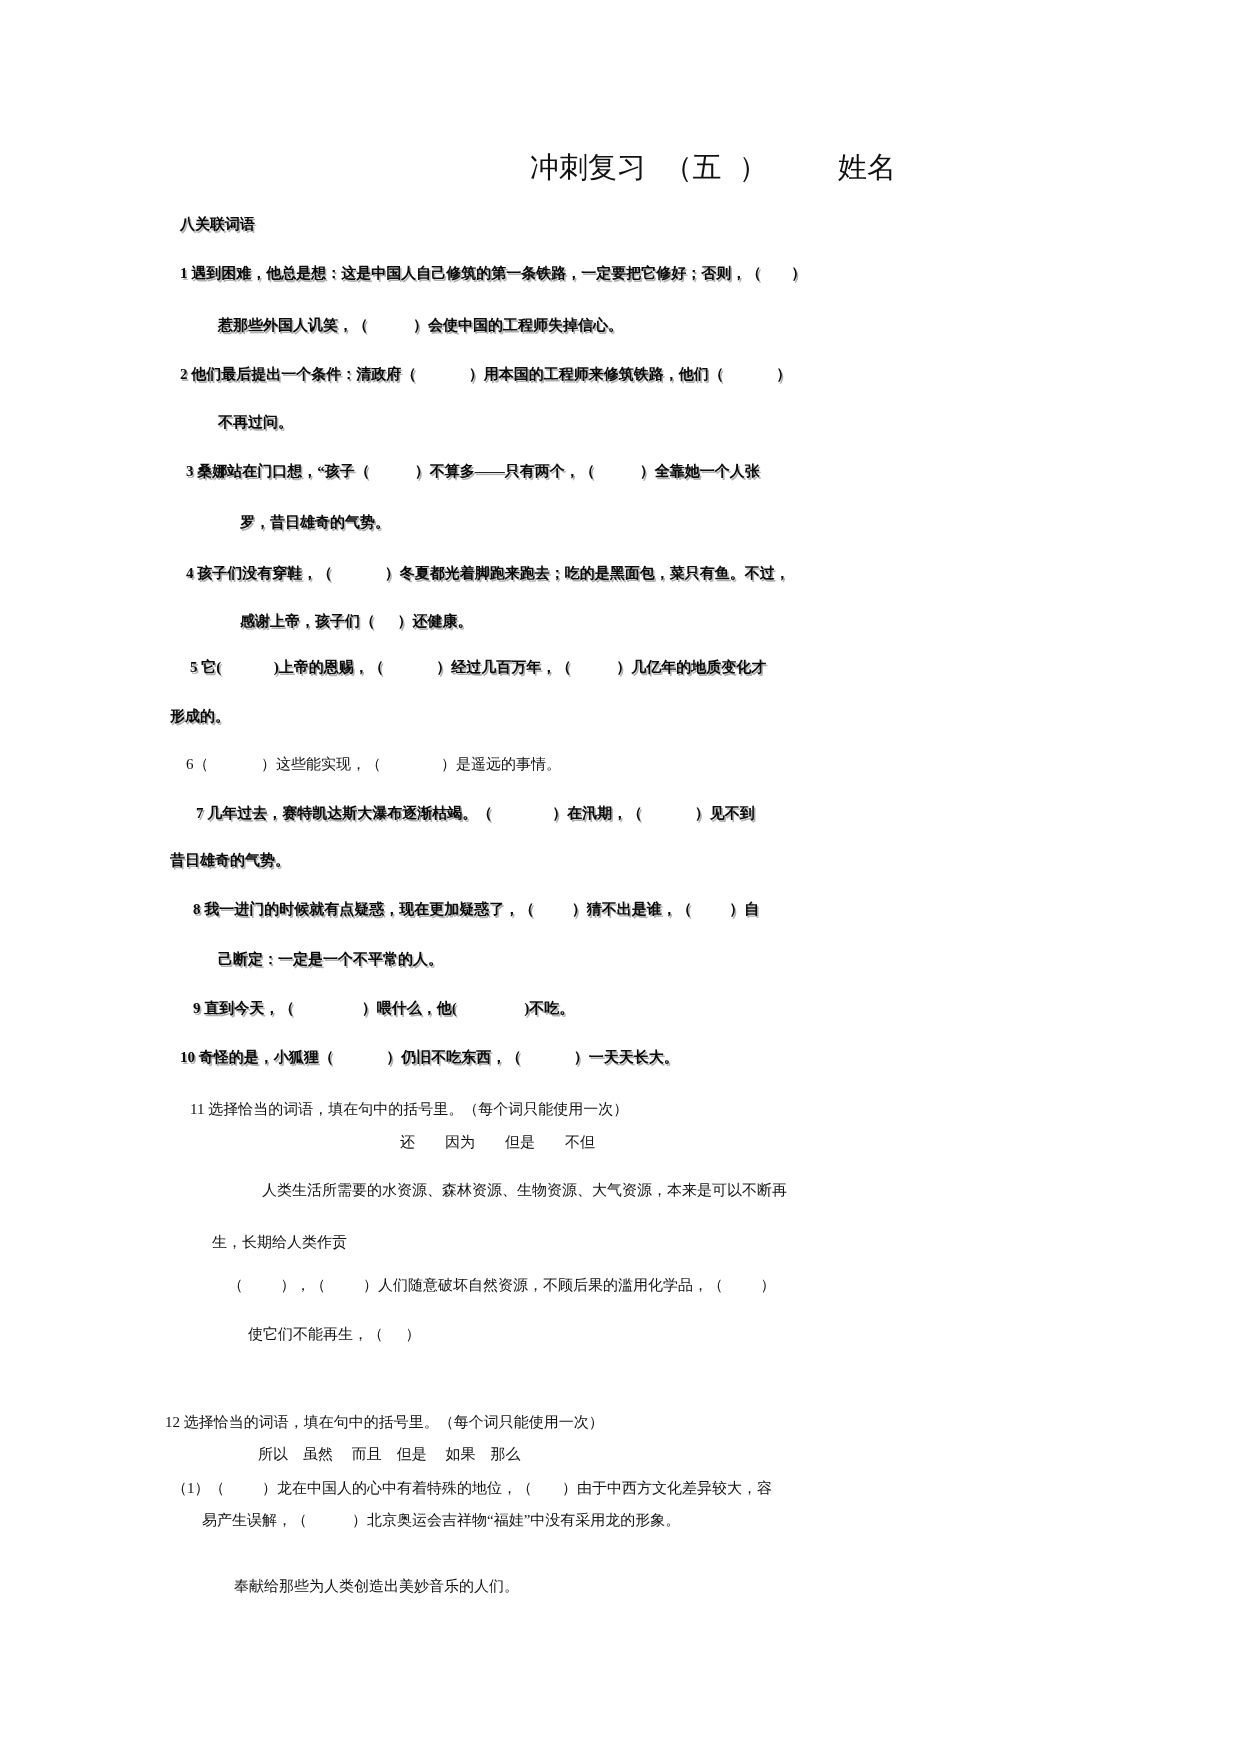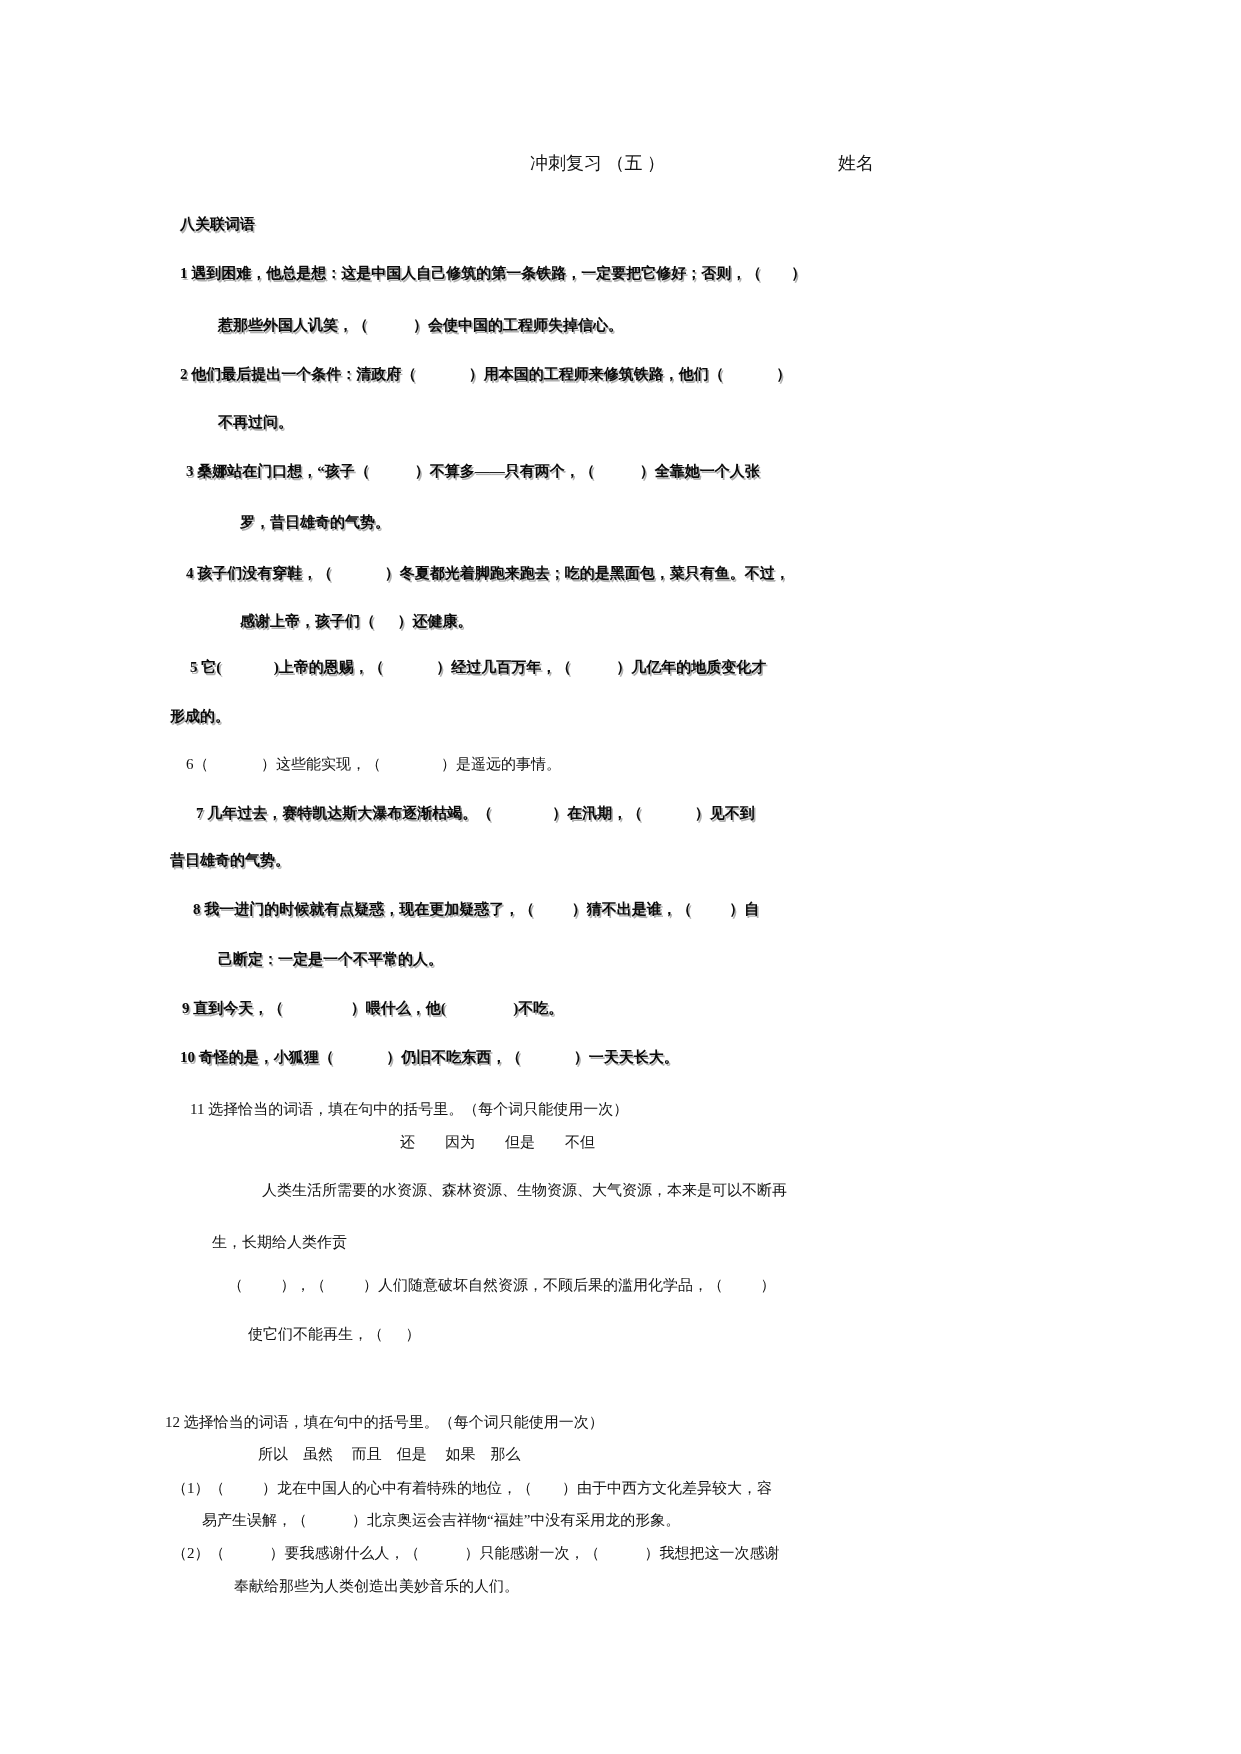--- a/index.html
+++ b/index.html
@@ -23,21 +23,22 @@
     line-height: 1.25;
     color: #111111;
   }
   
   .heavy {
     font-weight: bold;
     color: #0a0a0a;
     text-shadow: 1.5px 1.5px 0 #b0b0b0;
   }
   .title {
-    font-size: 18px;
+    font-size: 29px;
+    font-family: Liberation Mono, monospace;
   }
 </style>
 </head>
 <body>
 
 <div class="page">
 
   <div class="line title" style="left:530px; top:152px;">冲刺复习 （五 ）</div>
   <div class="line title" style="left:838px; top:152px;">姓名</div>
 
@@ -59,31 +60,30 @@
   <div class="line heavy" style="left:170px; top:707px;">形成的。</div>
 
   <div class="line" style="left:186px; top:755px;">6（              ）这些能实现，（                ）是遥远的事情。</div>
 
   <div class="line heavy" style="left:196px; top:804px;">7 几年过去，赛特凯达斯大瀑布逐渐枯竭。（                ）在汛期，（              ）见不到</div>
   <div class="line heavy" style="left:170px; top:851px;">昔日雄奇的气势。</div>
 
   <div class="line heavy" style="left:193px; top:900px;">8 我一进门的时候就有点疑惑，现在更加疑惑了，（          ）猜不出是谁，（          ）自</div>
   <div class="line heavy" style="left:218px; top:950px;">己断定：一定是一个不平常的人。</div>
 
-  <div class="line heavy" style="left:182px; top:999px;">9 直到今天，（                  ）喂什么，他(                  )不吃。</div>
+  <div class="line heavy" style="left:193px; top:999px;">9 直到今天，（                  ）喂什么，他(                  )不吃。</div>
 
   <div class="line heavy" style="left:180px; top:1048px;">10 奇怪的是，小狐狸（              ）仍旧不吃东西，（              ）一天天长大。</div>
 
   <div class="line" style="left:190px; top:1100px;">11 选择恰当的词语，填在句中的括号里。（每个词只能使用一次）</div>
   <div class="line" style="left:400px; top:1133px;">还        因为        但是        不但</div>
   <div class="line" style="left:262px; top:1181px;">人类生活所需要的水资源、森林资源、生物资源、大气资源，本来是可以不断再</div>
   <div class="line" style="left:212px; top:1233px;">生，长期给人类作贡</div>
   <div class="line" style="left:228px; top:1276px;">（          ），（          ）人们随意破坏自然资源，不顾后果的滥用化学品，（          ）</div>
   <div class="line" style="left:248px; top:1325px;">使它们不能再生，（      ）</div>
 
   <div class="line" style="left:165px; top:1413px;">12 选择恰当的词语，填在句中的括号里。（每个词只能使用一次）</div>
   <div class="line" style="left:258px; top:1445px;">所以    虽然     而且    但是     如果    那么</div>
   <div class="line" style="left:172px; top:1479px;">（1）（          ）龙在中国人的心中有着特殊的地位，（        ）由于中西方文化差异较大，容</div>
   <div class="line" style="left:202px; top:1511px;">易产生误解，（            ）北京奥运会吉祥物“福娃”中没有采用龙的形象。</div>
-  <div class="line" style="left:172px; top:1544px;">（2）（            ）要我感谢什么人，（            ）只能感谢一次，（            ）我想把这一次感谢</div>
   <div class="line" style="left:199px; top:1577px;margin-left:35px;">奉献给那些为人类创造出美妙音乐的人们。</div>
 
 </div>
 
 </body></html>

